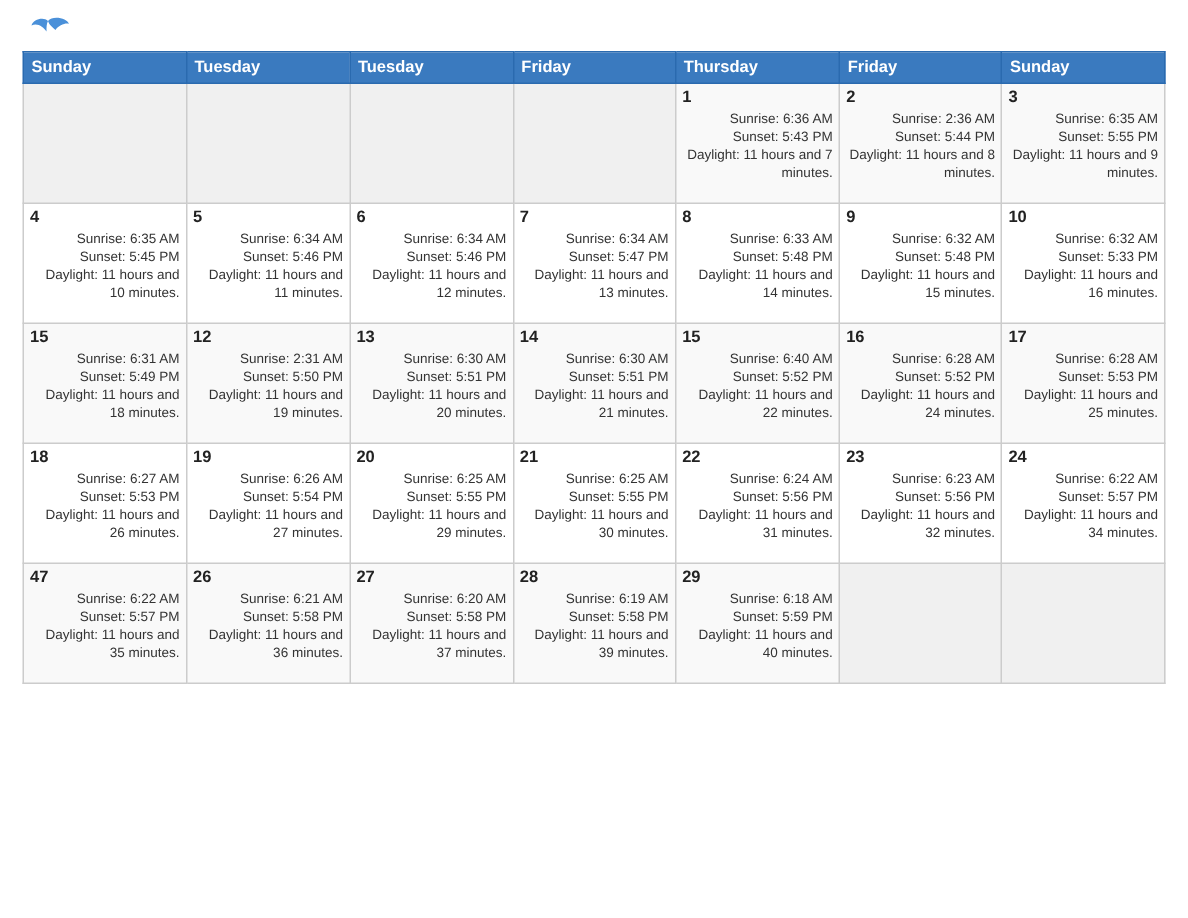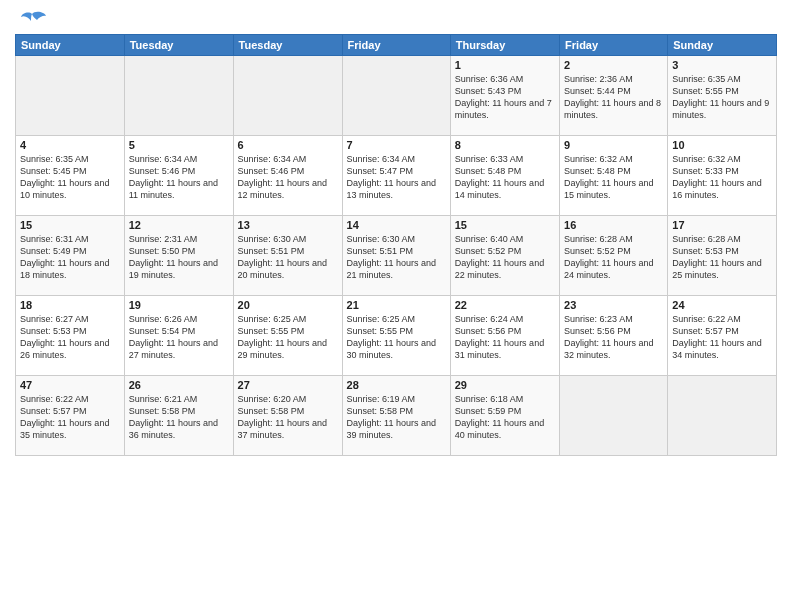--- a/index.html
+++ b/index.html
@@ -67,20 +67,21 @@
     .day-num {
       font-weight: bold;
       font-size: 11px;
       color: #222;
       margin-bottom: 2px;
     }
     .day-detail {
       font-size: 9px;
       color: #333;
       line-height: 1.35;
+      text-align: right;
     }
     .empty-cell {
       background: #f0f0f0 !important;
     }
   </style>
 </head>
 <body>
 
 <div class="page">
   <div class="header-row">

